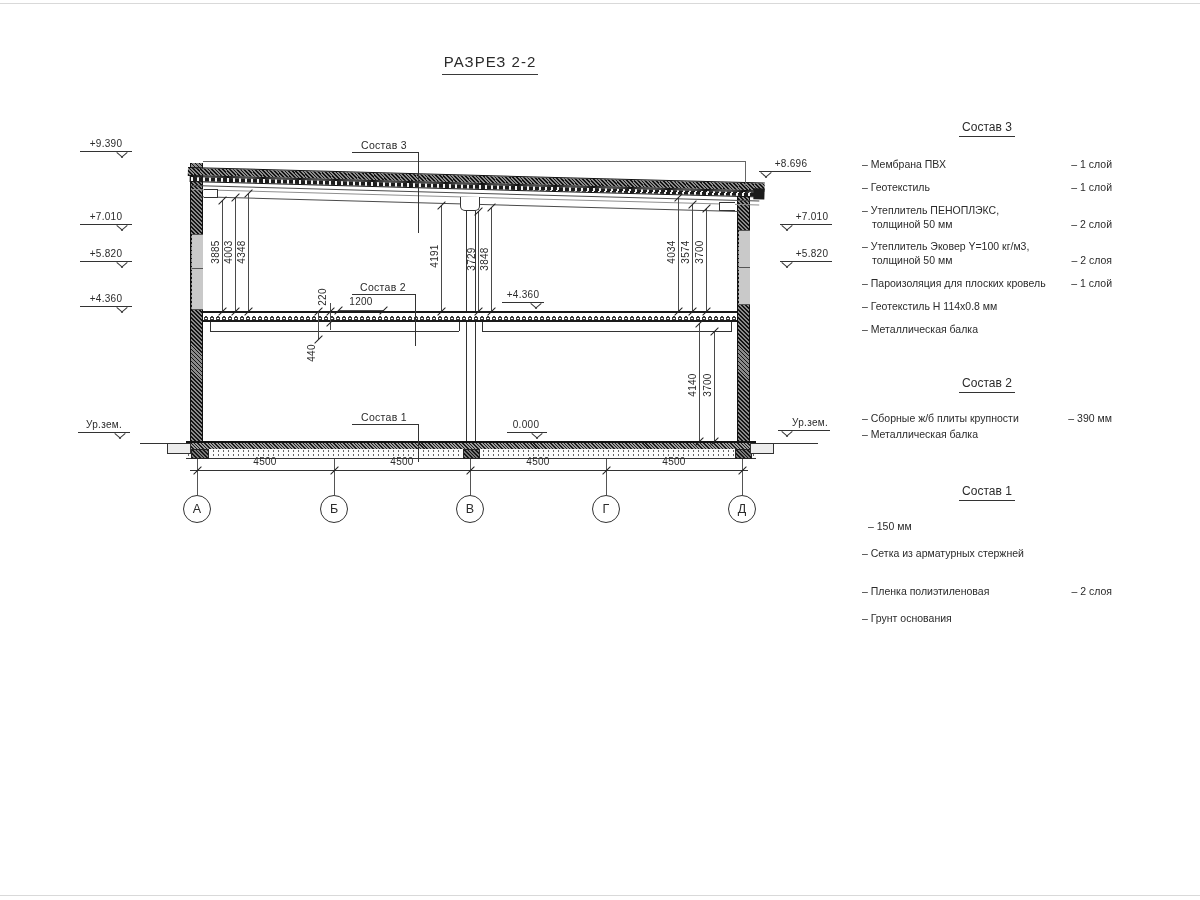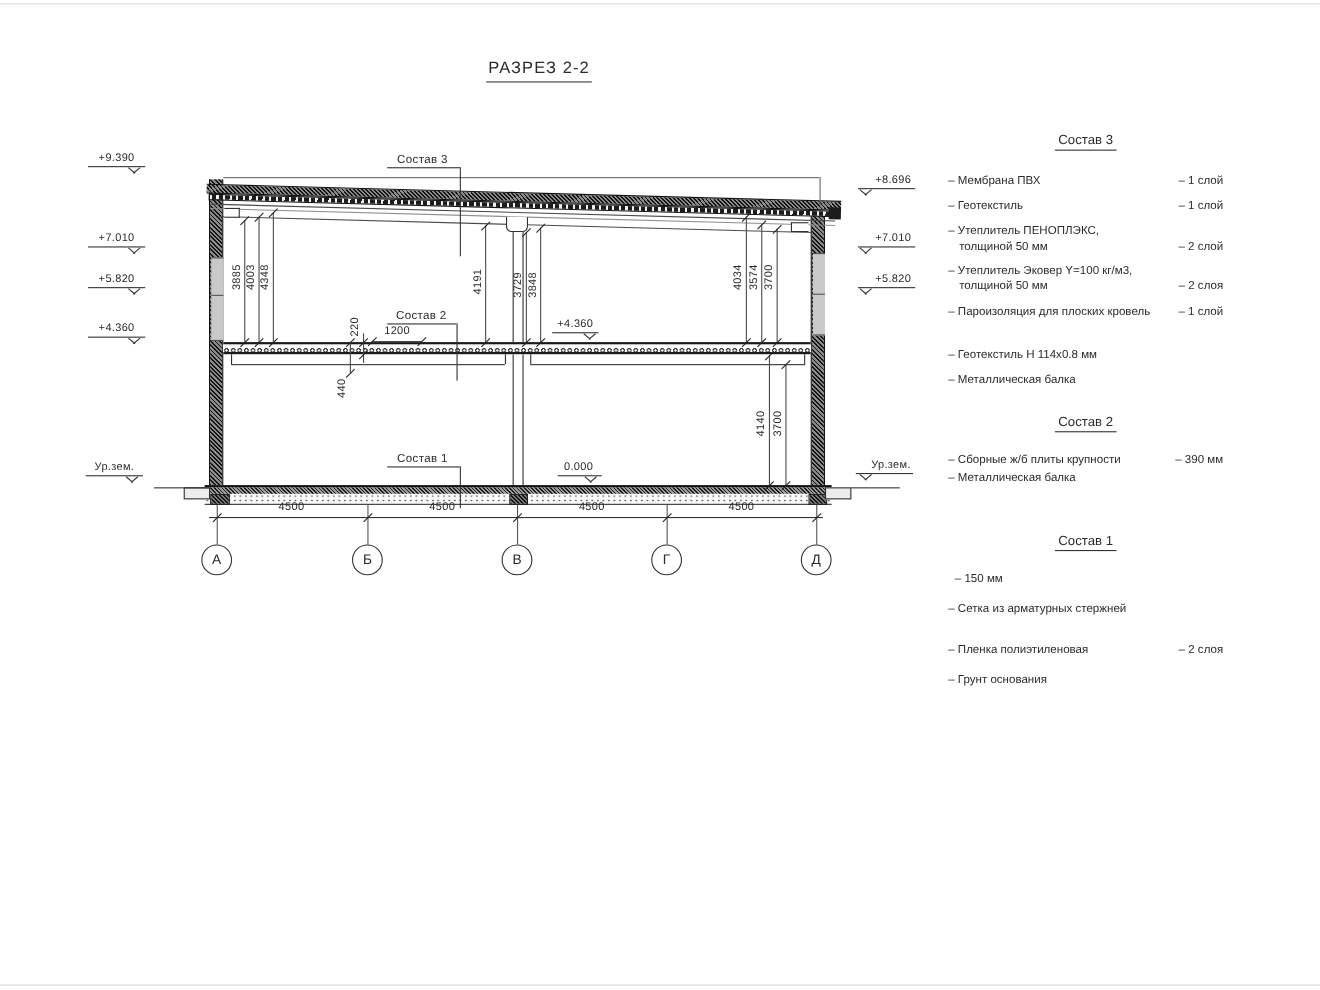--- a/index.html
+++ b/index.html
@@ -74,21 +74,21 @@
     <div class="lvl-t">+4.360</div>
     <div class="lvl-line"></div>
     <div class="varrow" style="left:37px;top:14px"></div>
   </div>
   <div class="lvl" style="left:78px;top:419px">
     <div class="lvl-t">Ур.зем.</div>
     <div class="lvl-line"></div>
     <div class="varrow" style="left:37px;top:14px"></div>
   </div>
 
-  <div class="lvl" style="left:780px;top:158px">
+  <div class="lvl" style="left:759px;top:158px">
     <div class="lvl-t" style="left:6px">+8.696</div>
     <div class="lvl-line"></div>
     <div class="varrow" style="left:2px;top:14px"></div>
   </div>
   <div class="lvl" style="left:780px;top:211px">
     <div class="lvl-t" style="left:6px">+7.010</div>
     <div class="lvl-line"></div>
     <div class="varrow" style="left:2px;top:14px"></div>
   </div>
   <div class="lvl" style="left:780px;top:248px">
@@ -265,21 +265,21 @@
     <div class="row" style="margin-bottom:9px">
         <span class="row-t">– Утеплитель ПЕНОПЛЭКС,
 толщиной 50 мм</span>
         <span class="row-q">– 2 слой</span>
       </div>
     <div class="row" style="margin-bottom:9px">
         <span class="row-t">– Утеплитель Эковер Y=100 кг/м3,
 толщиной 50 мм</span>
         <span class="row-q">– 2 слоя</span>
       </div>
-    <div class="row" style="margin-bottom:25px">
+    <div class="row" style="margin-bottom:9px">
         <span class="row-t">– Пароизоляция для плоских кровель</span>
         <span class="row-q">– 1 слой</span>
       </div>
     <div class="row" style="margin-bottom:9px">
         <span class="row-t">– Геотекстиль Н 114х0.8 мм</span>
         <span class="row-q"></span>
       </div>
     <div class="row">
         <span class="row-t">– Металлическая балка</span>
         <span class="row-q"></span>

